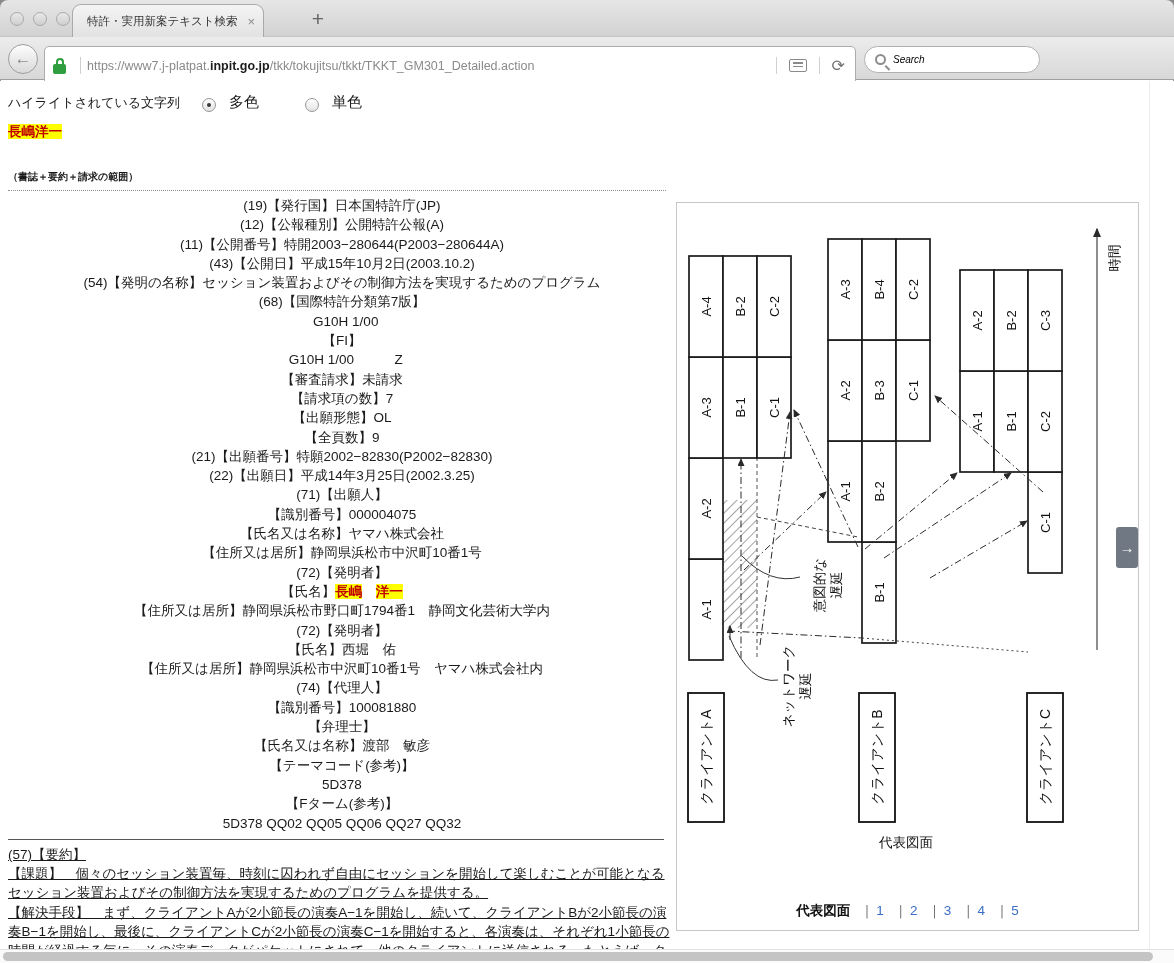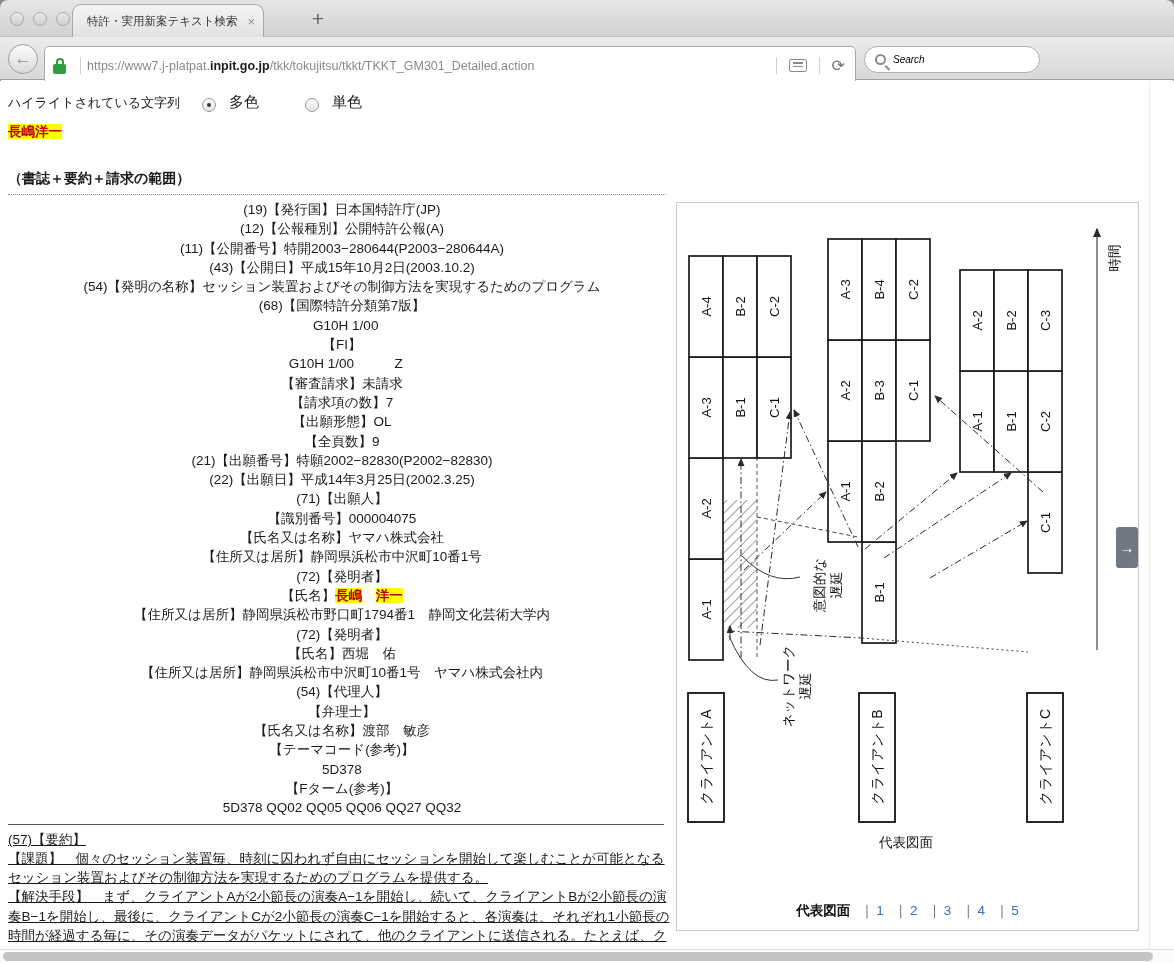--- a/index.html
+++ b/index.html
@@ -64,21 +64,21 @@
   .gutter{position:absolute;left:1149px;top:0;bottom:0;border-left:1px solid #ededed;}
   .controls{display:flex;align-items:flex-end;padding:14px 0 0 8px;height:31px;}
   .ctl-label{font-size:13px;}
   .radio{width:14px;height:14px;border-radius:50%;border:1px solid #979797;
     background:linear-gradient(#fff,#e3e3e3);position:relative;flex:none;}
   .radio.sel:after{content:"";position:absolute;left:4px;top:4px;width:4px;height:4px;border-radius:50%;background:#3c3c3c;}
   .r1{margin-left:22px;} .r2{margin-left:46px;}
   .opt{font-size:15px;margin-left:13px;}
   .term{margin:11px 0 12px 8px;display:inline-block;}
   .hl{background:#ffff00;color:#c00000;font-weight:bold;}
-  .heading{margin:17px 0 0 8px;font-weight:bold;font-size:14px;}
+  .heading{margin:17px 0 0 8px;font-weight:bold;font-size:10px;}
   .dotted-rule{width:658px;margin:6px 0 0 8px;border-top:1px dotted #8f8f8f;}
   #biblio{margin:5px 0 0 8px;width:668px;text-align:center;}
   .tline{line-height:19.3px;white-space:pre;}
   .solid-rule{width:656px;margin:6px 0 5px 8px;border-top:1px solid #565656;}
   #abstract{margin:0 0 0 8px;width:670px;}
   .aline{line-height:19.3px;word-break:break-all;text-decoration:underline;}
   
   .figure-panel{position:absolute;left:676px;top:121px;width:463px;height:729px;
     background:#fff;border:1px solid #c8c8c8;}
   .pager{position:absolute;left:0;right:0;bottom:10px;display:flex;justify-content:center;
@@ -284,21 +284,22 @@
         <div class="tline"><span>(71)【出願人】</span></div>
         <div class="tline"><span>【識別番号】000004075</span></div>
         <div class="tline"><span>【氏名又は名称】ヤマハ株式会社</span></div>
         <div class="tline"><span>【住所又は居所】静岡県浜松市中沢町10番1号</span></div>
         <div class="tline"><span>(72)【発明者】</span></div>
         <div class="tline"><span>【氏名】</span><span class="hl">長嶋</span><span>　</span><span class="hl">洋一</span></div>
         <div class="tline"><span>【住所又は居所】静岡県浜松市野口町1794番1　静岡文化芸術大学内</span></div>
         <div class="tline"><span>(72)【発明者】</span></div>
         <div class="tline"><span>【氏名】西堀　佑</span></div>
         <div class="tline"><span>【住所又は居所】静岡県浜松市中沢町10番1号　ヤマハ株式会社内</span></div>
-        <div class="tline"><span>(54)【代理人】</span></div>
+        <div class="tline"><span>(74)【代理人】</span></div>
+        <div class="tline"><span>【識別番号】100081880</span></div>
         <div class="tline"><span>【弁理士】</span></div>
         <div class="tline"><span>【氏名又は名称】渡部　敏彦</span></div>
         <div class="tline"><span>【テーマコード(参考)】</span></div>
         <div class="tline"><span>5D378</span></div>
         <div class="tline"><span>【Fターム(参考)】</span></div>
         <div class="tline"><span>5D378 QQ02 QQ05 QQ06 QQ27 QQ32</span></div>
       </div>
     <div class="solid-rule"></div>
     <div id="abstract">
         <div class="aline">(57)【要約】</div>

